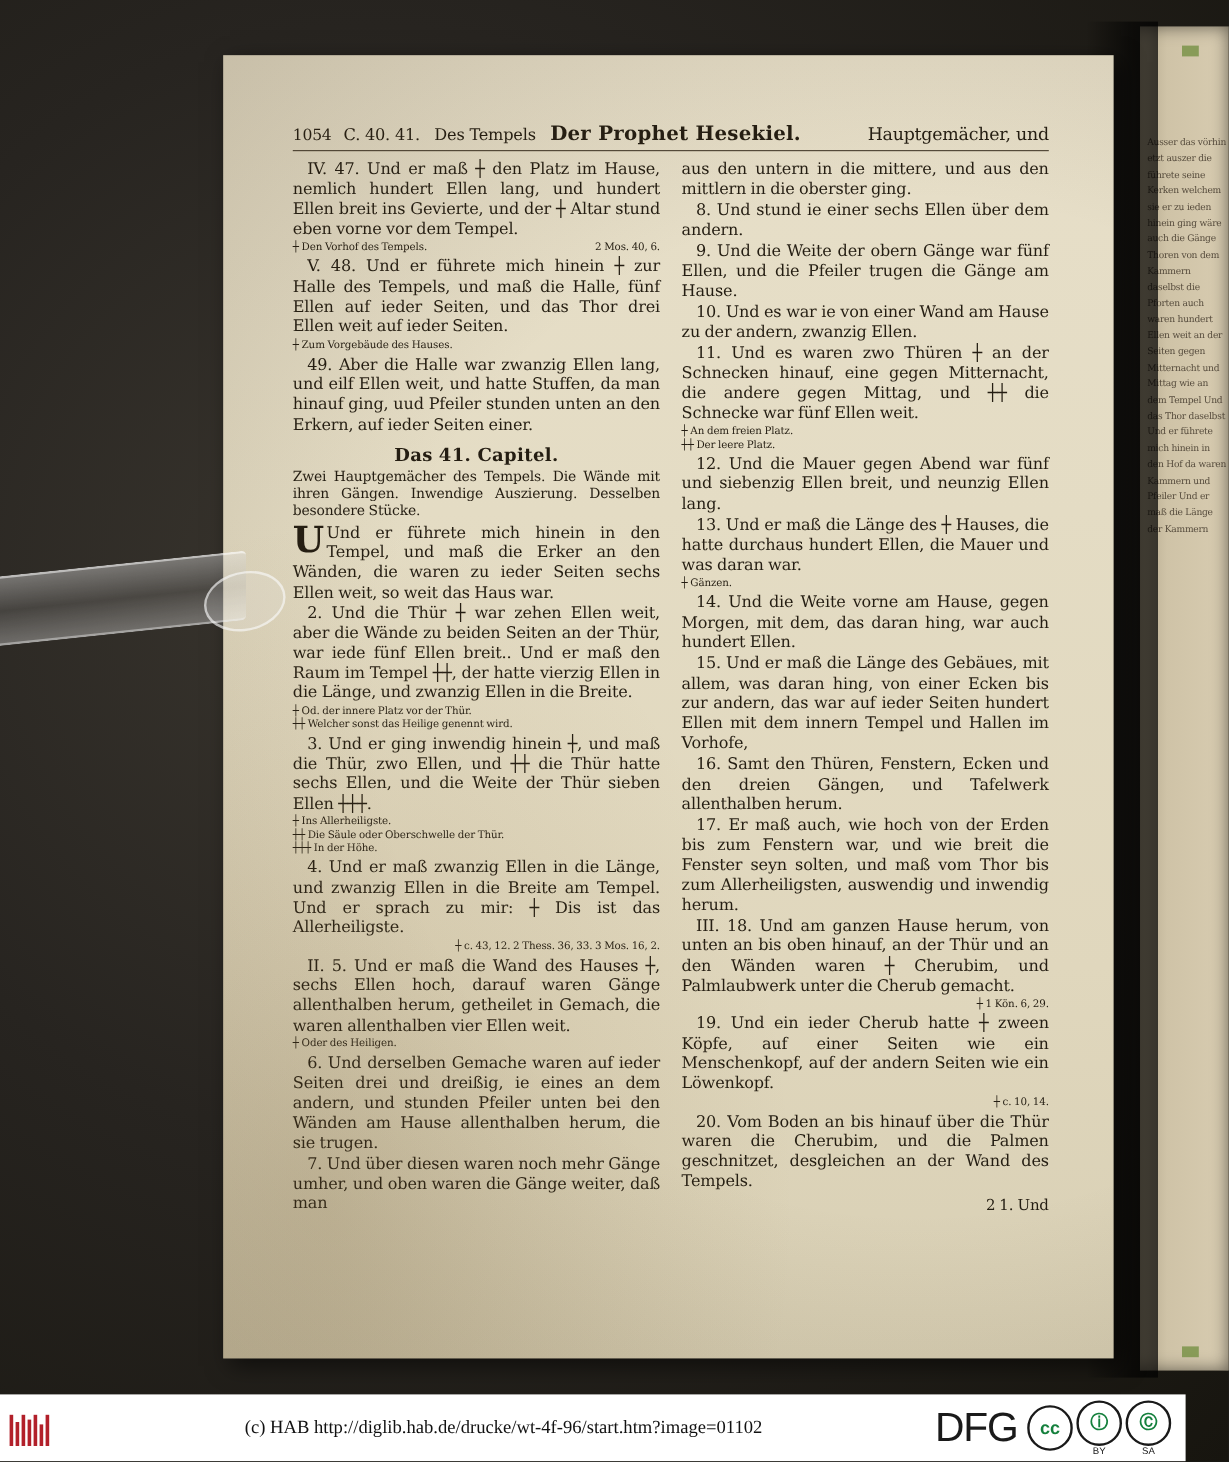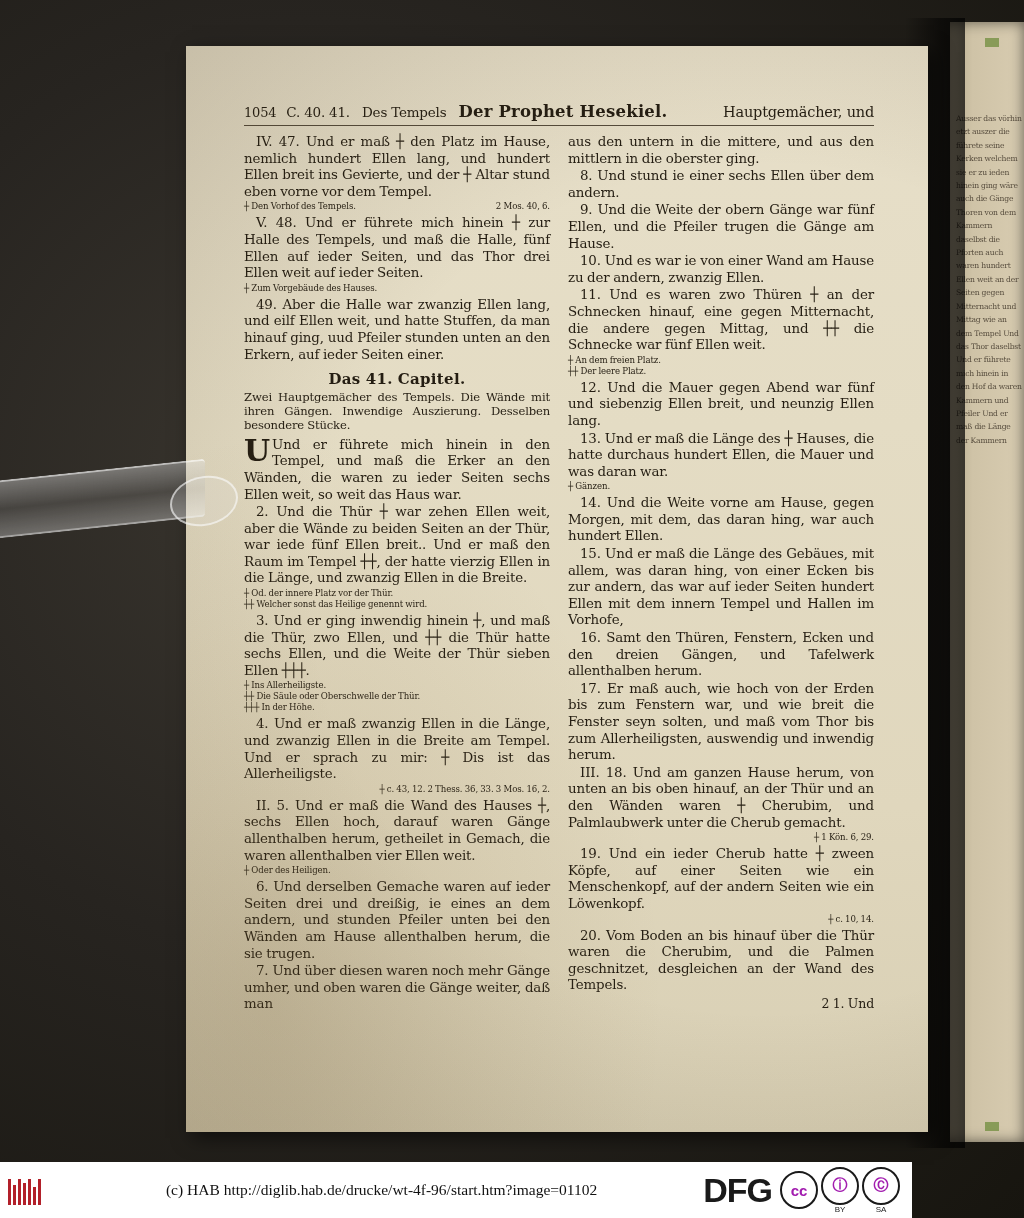--- a/index.html
+++ b/index.html
@@ -205,21 +205,21 @@
     border: 2px solid rgba(250,250,250,.6);
     border-radius: 50%;
     background: rgba(230,230,230,.18);
     transform: skewY(-6deg);
   }
   
   .footer {
     position: absolute;
     left: 0;
     bottom: 0;
-    width: 912px;
+    width: 988px;
     height: 56px;
     background: #ffffff;
     display: flex;
     align-items: center;
   }
   .barcode {
     width: 52px;
     height: 30px;
     margin-left: 8px;
     display: flex;
@@ -237,39 +237,39 @@
   .barcode i:nth-child(6){ height: 18px; }
   .footer-text {
     flex: 1;
     text-align: center;
     font-family: "Liberation Serif", serif;
     font-size: 15.5px;
     color: #111;
   }
   .dfg {
     font-family: "Liberation Sans", sans-serif;
-    font-weight: 700;
+    font-weight: 400;
     font-size: 34px;
     letter-spacing: -1px;
     color: #1a1a1a;
     margin-right: 8px;
   }
   .cc {
     display: flex;
     align-items: center;
     margin-right: 12px;
     gap: 3px;
   }
   .cc-badge {
     width: 34px; height: 34px;
     border: 2px solid #1a1a1a;
     border-radius: 50%;
     display: flex; align-items: center; justify-content: center;
     font-family: "Liberation Sans", sans-serif;
-    font-size: 15px; font-weight: 700; color: #a21caf;
+    font-size: 15px; font-weight: 700; color: #15803d;
   }
   .cc-sub {
     font-family: "Liberation Sans", sans-serif;
     font-size: 8px;
     color: #1a1a1a;
     line-height: 9px;
     text-align: left;
   }
   .cc-group { display:flex; flex-direction: column; align-items: center; }
 </style>

